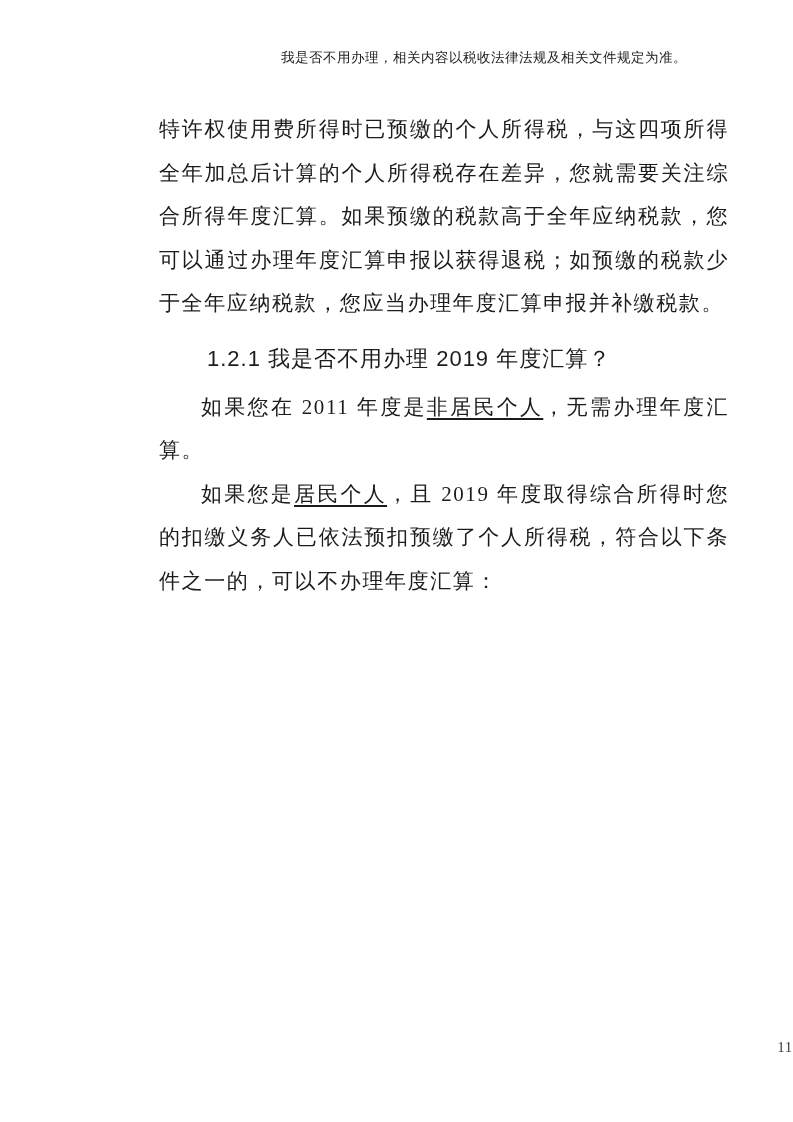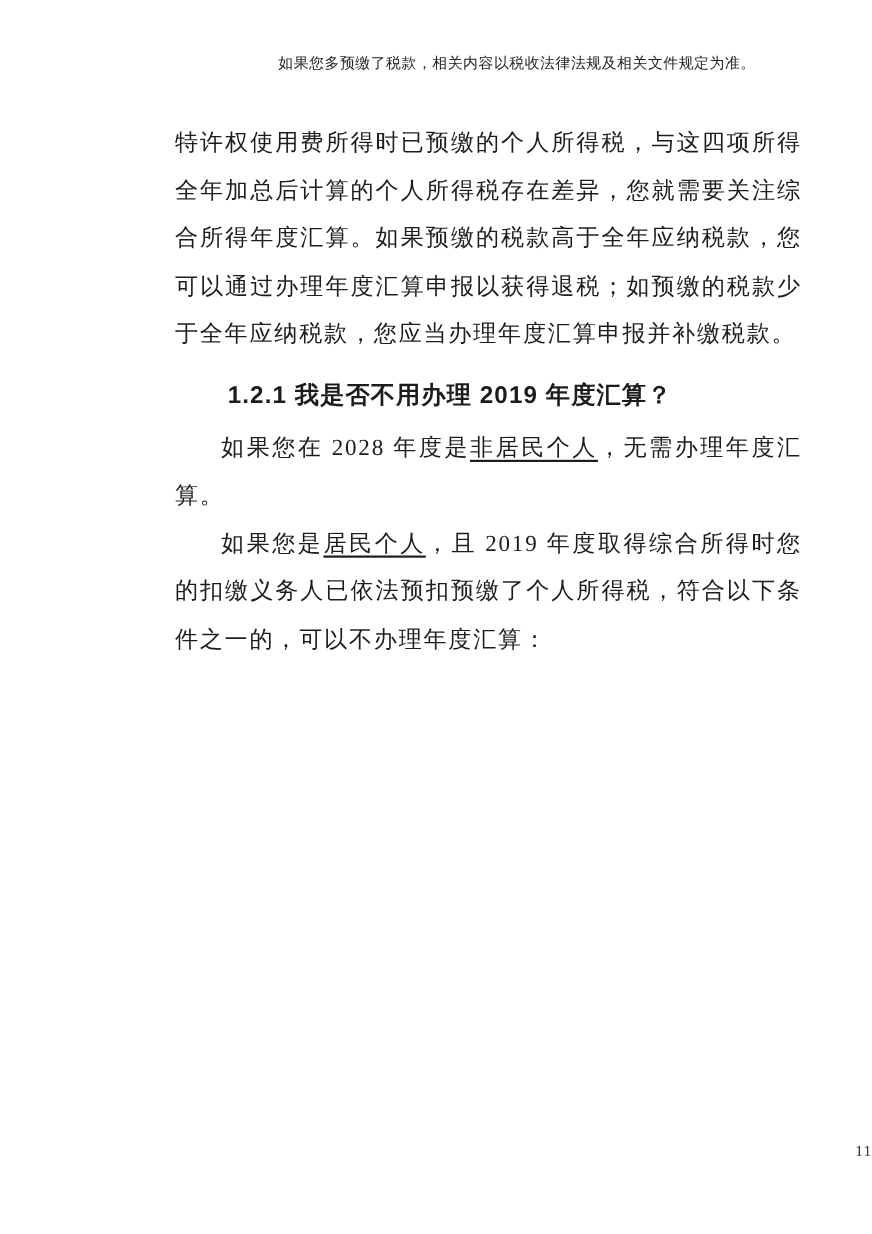--- a/index.html
+++ b/index.html
@@ -47,21 +47,21 @@
     letter-spacing: 0.6px;
     font-style: italic;
     text-indent: 2em;
     text-align: justify;
   }
   .section-heading {
     margin: 16px 0 10px 0;
     padding-left: 48px;
     font-size: 22px;
     line-height: 34px;
-    font-weight: bold;
+    font-weight: normal;
     letter-spacing: 1px;
     font-family: "Liberation Sans", "DejaVu Sans", sans-serif;
   }
   .u { text-decoration: underline; text-underline-offset: 4px; }
   .page-number {
     position: absolute;
     bottom: 66px;
     left: 0;
     width: 100%;
     text-align: right;
@@ -69,32 +69,32 @@
     color: #333;
     letter-spacing: 1px;
   }
 </style>
 </head>
 <body>
 
 <div class="page">
 
   <div class="header-note">
-    <div>如果您多预缴了税款，相关内容以税收法律法规及相关文件规定为准。</div>
+    <div>我是否不用办理，相关内容以税收法律法规及相关文件规定为准。</div>
   </div>
 
   <div class="content">
 
     <p class="para">特许权使用费所得时已预缴的个人所得税，与这四项所得全年加总后计算的个人所得税存在差异，您就需要关注综合所得年度汇算。如果预缴的税款高于全年应纳税款，您可以通过办理年度汇算申报以获得退税；如预缴的税款少于全年应纳税款，您应当办理年度汇算申报并补缴税款。</p>
 
 
 
     <h3 class="section-heading">1.2.1 我是否不用办理 2019 年度汇算？</h3>
 
-    <p class="para indent"><span>如果您在 2028 年度是</span><span class="u">非居民个人</span><span>，无需办理年度汇算。</span></p>
+    <p class="para indent"><span>如果您在 2011 年度是</span><span class="u">非居民个人</span><span>，无需办理年度汇算。</span></p>
 
     <p class="para indent"><span>如果您是</span><span class="u">居民个人</span><span>，且 2019 年度取得综合所得时您的扣缴义务人已依法预扣预缴了个人所得税，符合以下条件之一的，可以不办理年度汇算：</span></p>
 
   </div>
 
   <div class="page-number">11</div>
 
 </div>
 
 </body></html>

